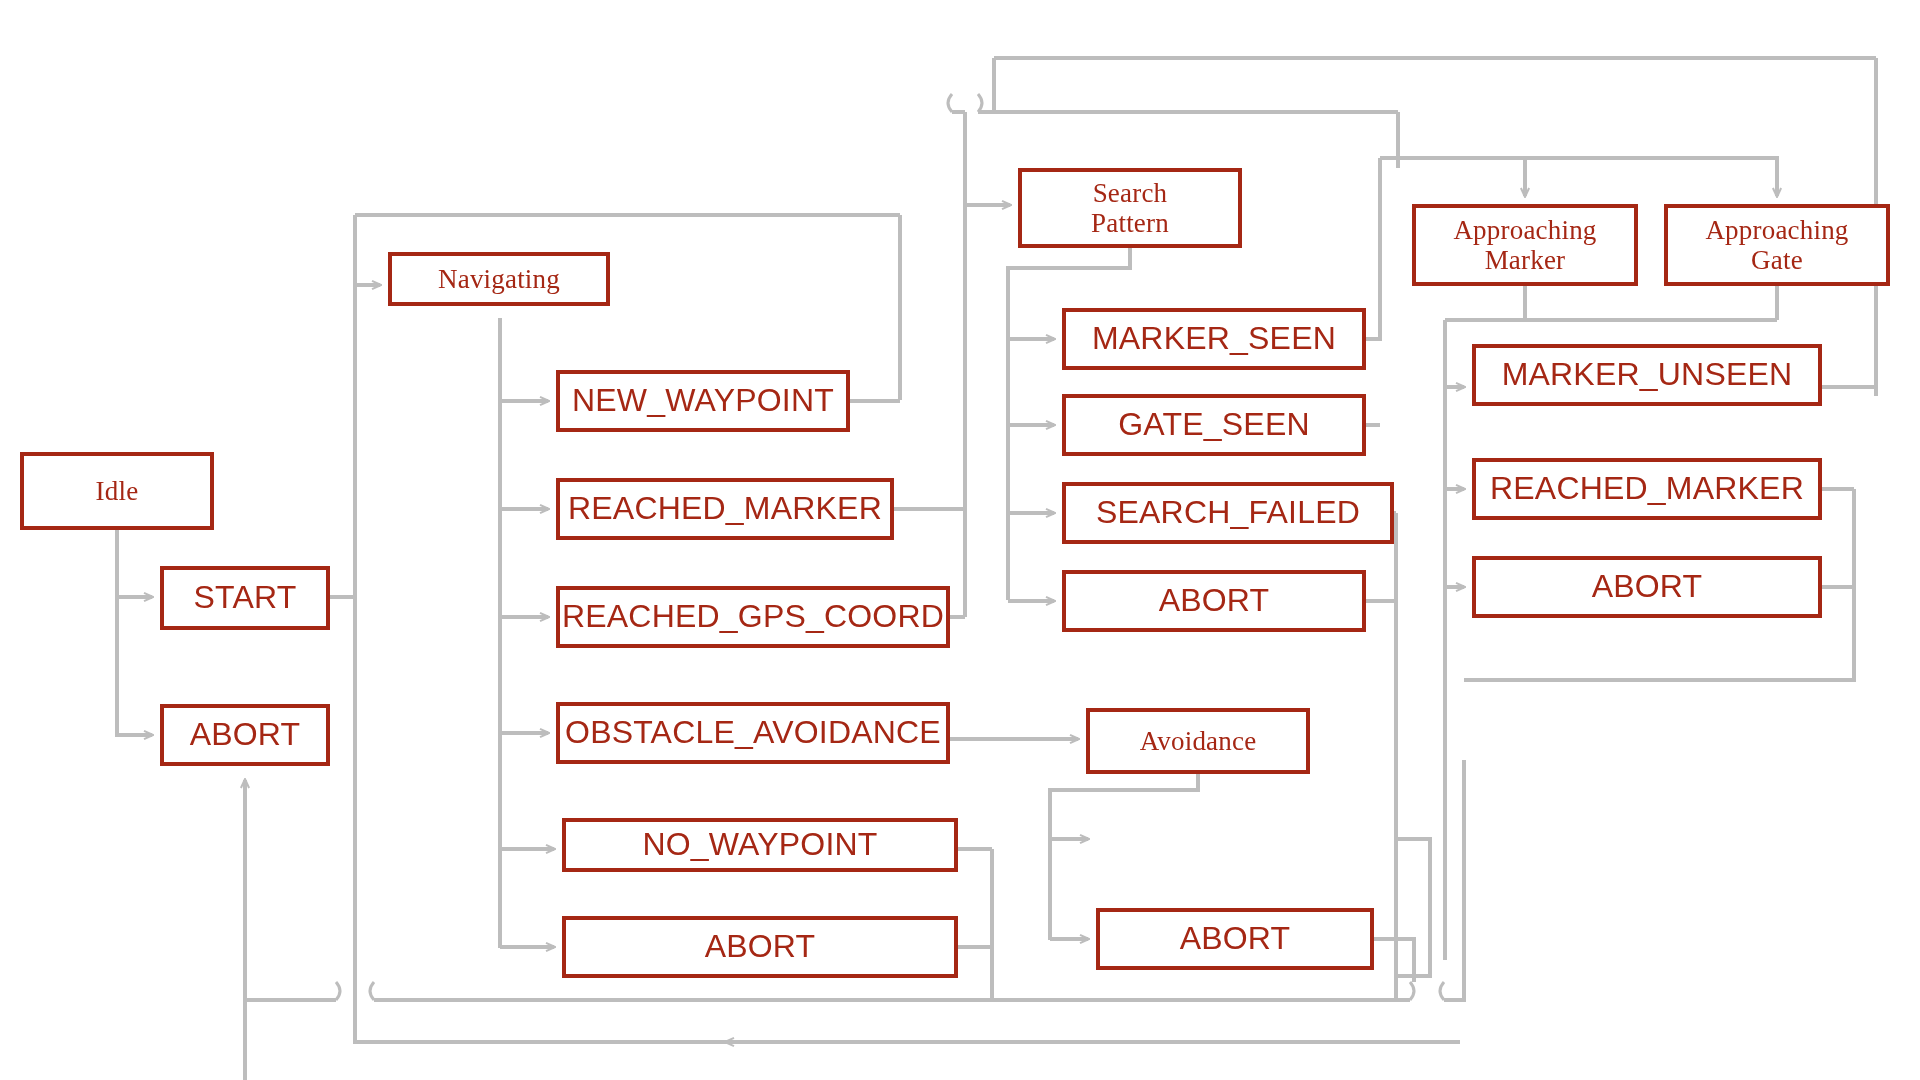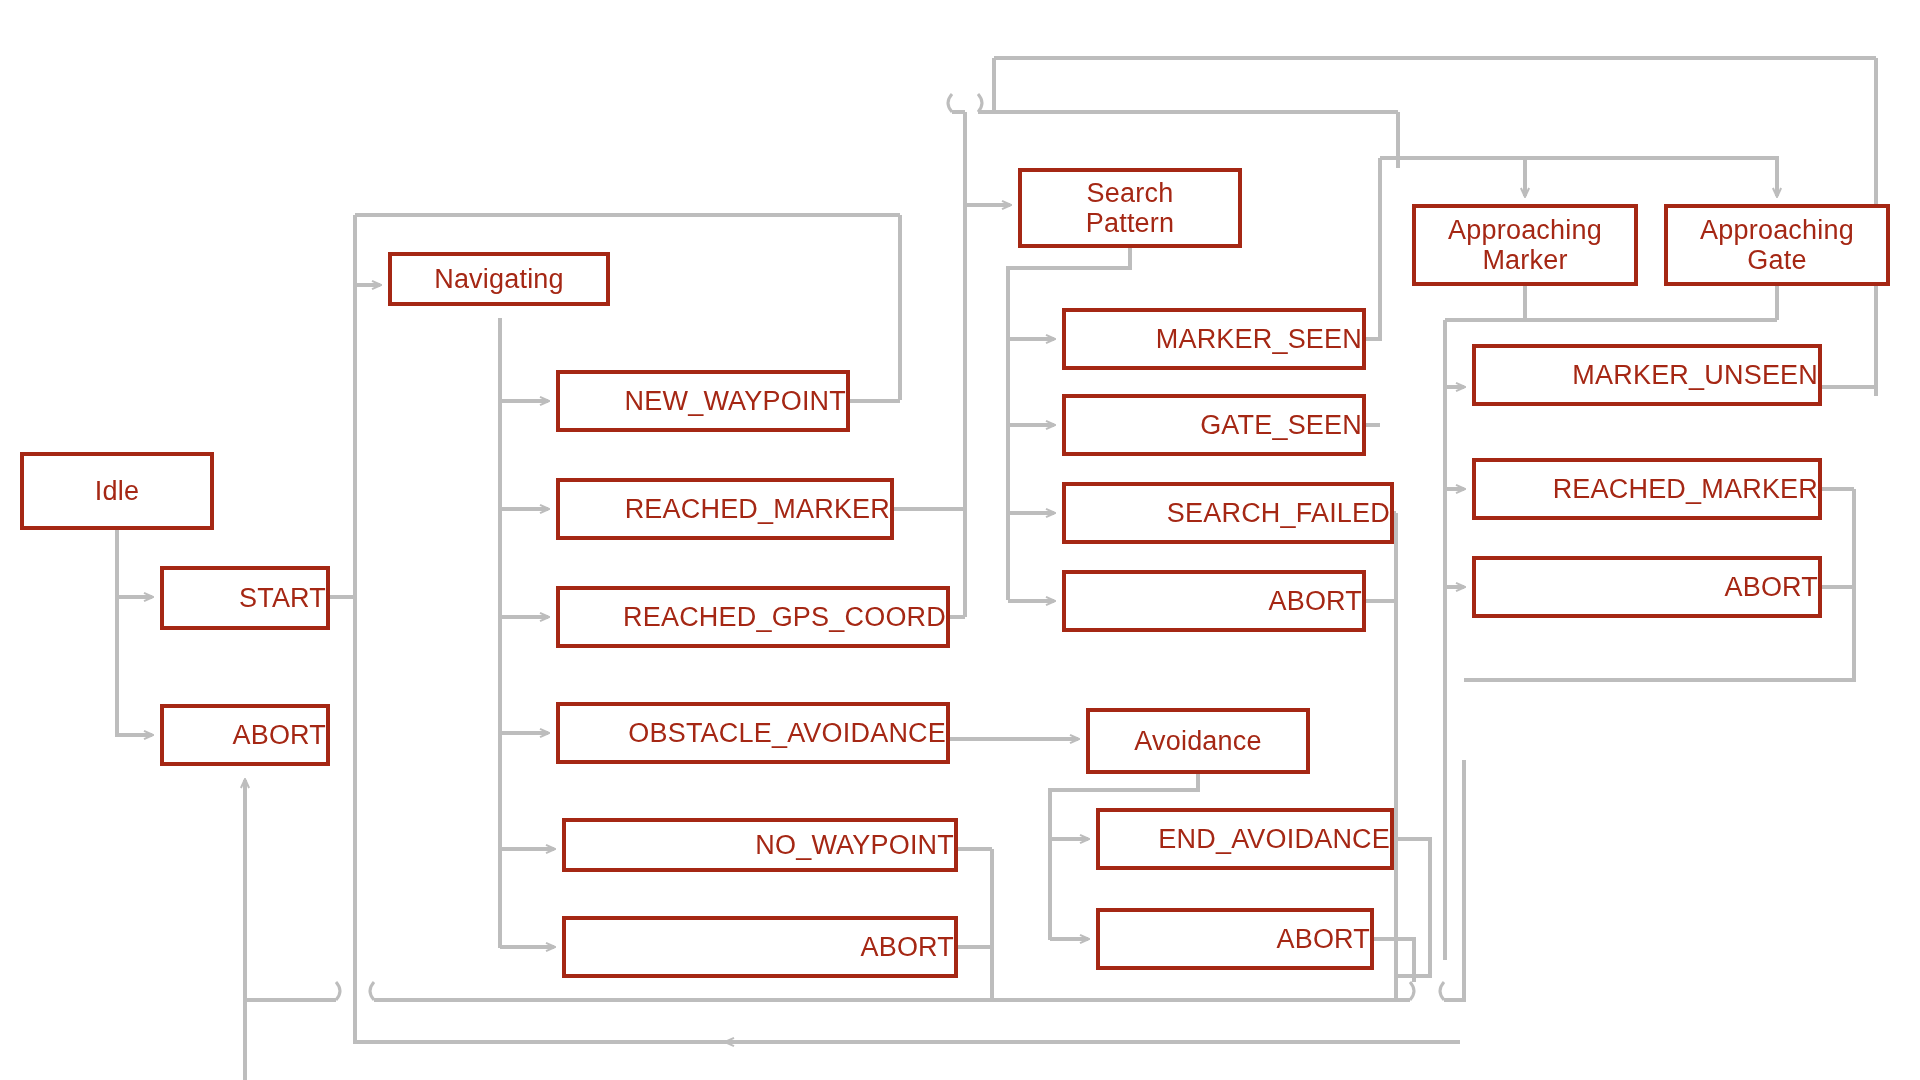--- a/index.html
+++ b/index.html
@@ -2,22 +2,22 @@
 <html><head>
 <meta charset="utf-8">
 <style>
   html,body{margin:0;padding:0;background:#ffffff;}
   body{font-family:"Liberation Sans","DejaVu Sans",sans-serif;}
   #stage{position:relative;width:1920px;height:1080px;background:#ffffff;overflow:hidden;}
   svg#wires{position:absolute;left:0;top:0;width:1920px;height:1080px;}
   .node{position:absolute;box-sizing:border-box;border:4px solid #A52714;background:#ffffff;
         color:#A52714;display:flex;align-items:center;justify-content:center;text-align:center;
         line-height:1.12;letter-spacing:.2px;}
-  .n-state{font-size:27px;}
-  .n-event{font-size:27px;justify-content:flex-end;}
+  .n-state{font-size:27px;font-family:Liberation Serif, serif;}
+  .n-event{font-size:32px;}
 </style>
 </head>
 <body>
 
 <div id="stage">
 
   <svg id="wires" viewBox="0 0 1920 1080" xmlns="http://www.w3.org/2000/svg">
     <defs>
       <marker id="ah" markerWidth="11" markerHeight="11" refX="9" refY="5.5" orient="auto" markerUnits="userSpaceOnUse">
         <path d="M1,1.4 L10,5.5 L1,9.6" fill="none" stroke="#BDBDBD" stroke-width="2"></path>
@@ -199,21 +199,18 @@
   </div>
 
   <div class="node n-event" style="left:1472px;top:458px;width:350px;height:62px">
     <span>REACHED_MARKER</span>
   </div>
 
   <div class="node n-event" style="left:1472px;top:556px;width:350px;height:62px">
     <span>ABORT</span>
   </div>
 
-  <div class="node n-event" style="left:1096px;top:808px;width:298px;height:62px">
-    <span>END_AVOIDANCE</span>
-  </div>
 
   <div class="node n-event" style="left:1096px;top:908px;width:278px;height:62px">
     <span>ABORT</span>
   </div>
 
 </div>
 
 </body></html>

